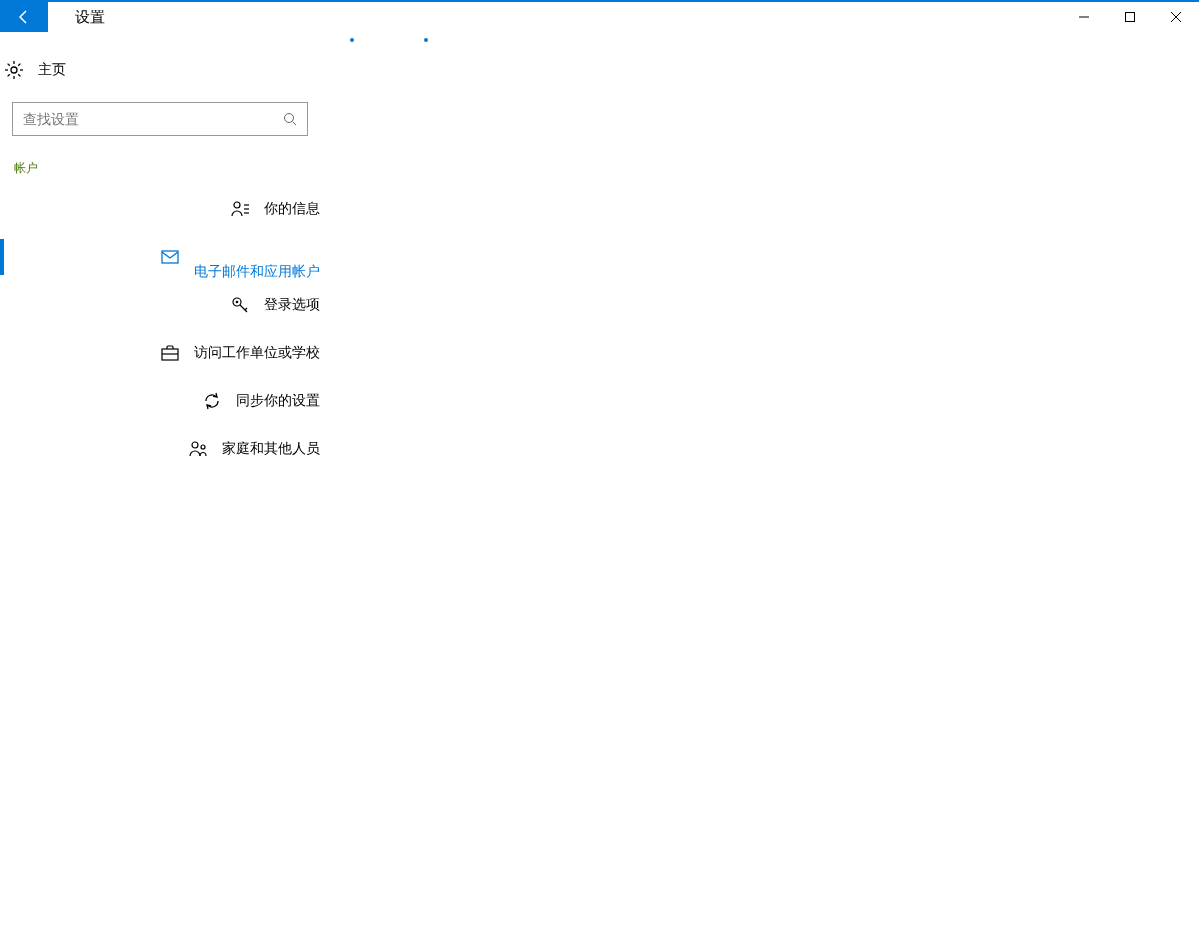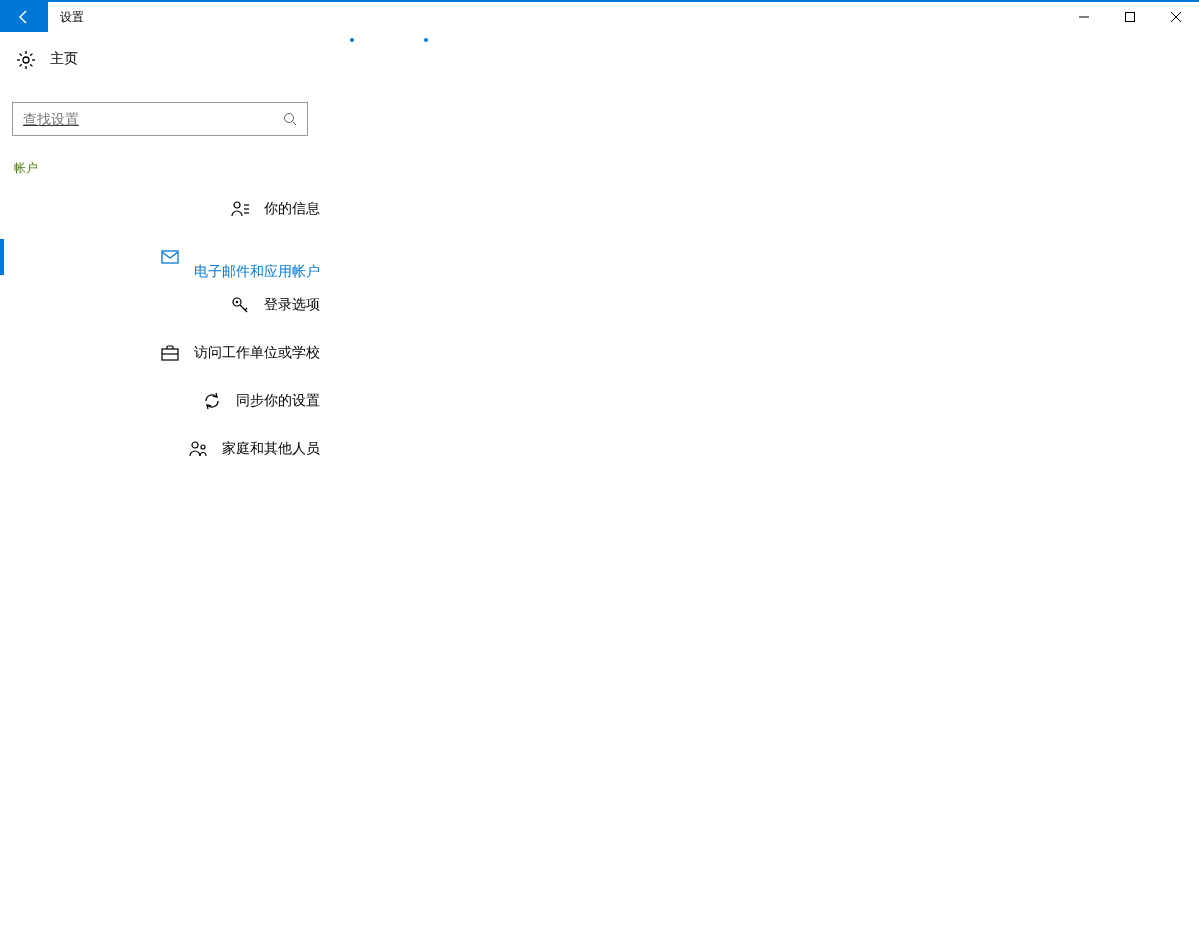--- a/index.html
+++ b/index.html
@@ -3,36 +3,36 @@
 <meta charset="utf-8">
 <style>
   * { box-sizing: border-box; margin: 0; padding: 0; }
   html, body { width: 1199px; height: 931px; font-family: "Microsoft YaHei", "Segoe UI", sans-serif; background: #fff; overflow: hidden; }
   .window { width: 100%; height: 100%; display: flex; flex-direction: column; }
 
   
   .titlebar { height: 32px; display: flex; align-items: stretch; border-top: 2px solid #0078d7; }
   .back-btn { width: 48px; background: #0078d7; display: flex; align-items: center; justify-content: center; cursor: pointer; }
   .back-btn svg { width: 16px; height: 16px; }
-  .title-text { flex: 0 0 auto; display: flex; align-items: center; padding-left: 12px; font-size: 12px; color: #000; }
+  .title-text { flex: 0 0 auto; display: flex; align-items: center; padding-left: 27px; font-size: 15px; color: #000; }
   .title-spacer { flex: 1; }
   .win-controls { display: flex; }
   .win-btn { width: 46px; display: flex; align-items: center; justify-content: center; cursor: pointer; }
   .win-btn svg { width: 10px; height: 10px; }
 
   
   .body { flex: 1; display: flex; }
   .sidebar { width: 320px; padding-top: 18px; }
 
-  .home-row { display: flex; align-items: flex-start; height: 40px; padding-left: 16px; cursor: pointer; }
+  .home-row { display: flex; align-items: center; height: 40px; padding-left: 4px; cursor: pointer; }
   .home-row .icon { width: 20px; height: 20px; display: flex; align-items: center; justify-content: center; margin-right: 14px; }
   .home-row .label { font-size: 14px; color: #000; }
 
   .search-wrap { margin: 12px 12px 0 12px; width: 296px; height: 34px; border: 1px solid #999; display: flex; align-items: center; }
-  .search-input { flex: 1; border: none; outline: none; height: 100%; padding: 0 10px; font-size: 14px; font-family: inherit; color: #333; background: transparent; text-decoration: underline; }
+  .search-input { flex: 1; border: none; outline: none; height: 100%; padding: 0 10px; font-size: 14px; font-family: inherit; color: #333; background: transparent; }
   .search-input::placeholder { color: #777; }
   .search-icon { width: 34px; display: flex; align-items: center; justify-content: center; cursor: pointer; }
 
   .section-title { font-size: 12px; color: #4d7c0f; padding: 24px 0 8px 14px; }
 
   .nav-item { display: flex; align-items: center; height: 48px; padding-left: 16px; cursor: pointer; position: relative; justify-content: flex-end; }
   .nav-item .icon { width: 20px; height: 20px; display: flex; align-items: center; justify-content: center; margin-right: 14px; color: #000; }
   .nav-item .label { font-size: 14px; color: #000; }
   .nav-item.active::before { content: ""; position: absolute; left: 0; top: 6px; bottom: 6px; width: 4px; background: #0078d7; }
   .nav-item.active .icon { color: #0078d7; }

